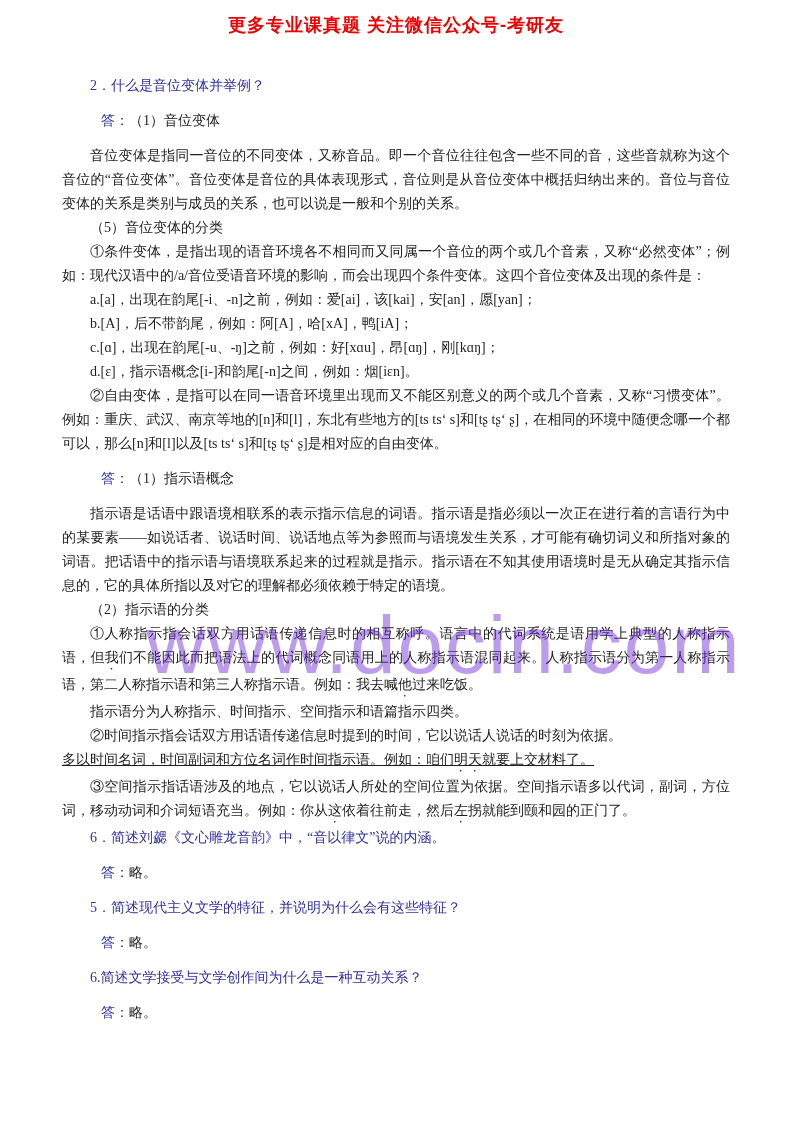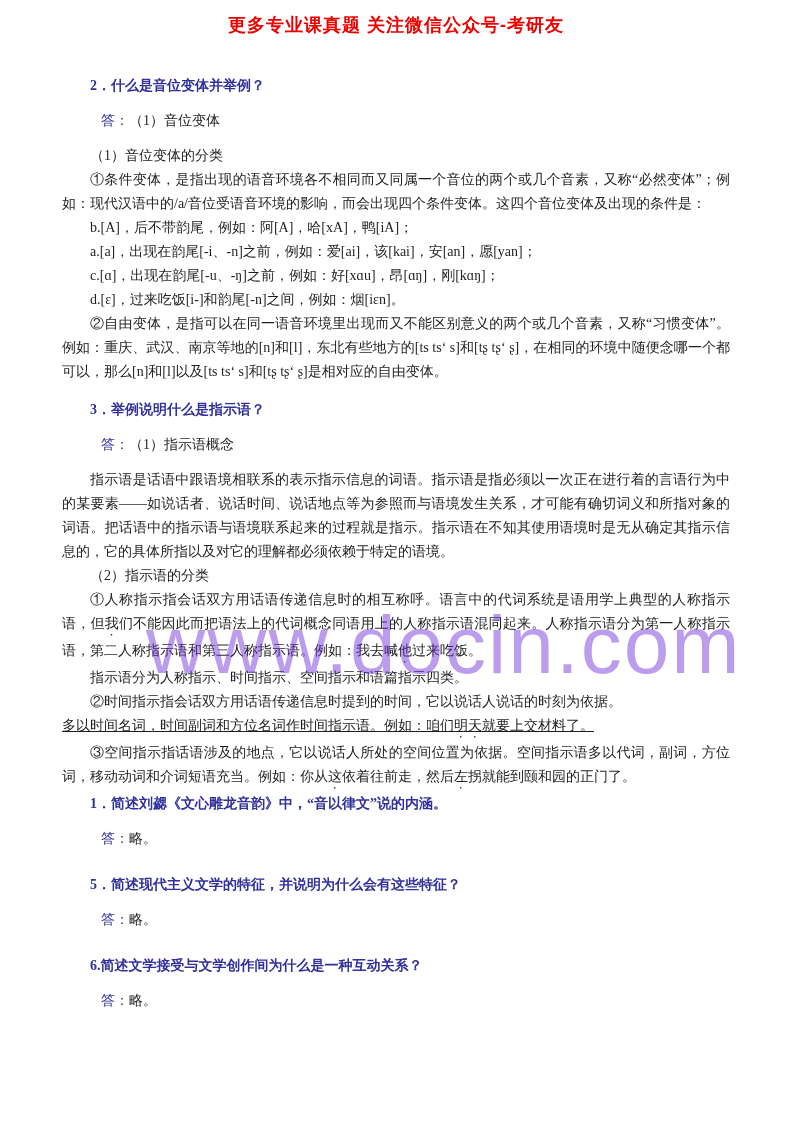--- a/index.html
+++ b/index.html
@@ -14,24 +14,24 @@
     font-family:"Liberation Sans","DejaVu Sans",sans-serif;
     font-weight:bold;font-size:18px;color:#ed0000;letter-spacing:1px;
   }
   .content{
     margin:37px 62px 0 62px;
     font-size:14px;line-height:24px;
     text-align:justify;
   }
   .q{
     margin:0;padding-left:2em;
-    font-size:14px;font-weight:bold;color:#31319c;line-height:24px;
+    font-size:14px;font-weight:normal;color:#31319c;line-height:24px;
   }
   .q.gap-md{margin-top:14px;}
-  .q.gap-lg{margin-top:22px;}
+  .q.gap-lg{}
   .ans{margin:11px;padding-left:2em;line-height:24px;}
   .ans-label{color:#31319c;}
   p.body{margin:0;text-indent:2em;line-height:24px;}
   p.noindent{text-indent:0;text-decoration:underline;}
   .emph{
     text-emphasis:filled dot #1f1f1f;
     text-emphasis-position:under left;
     -webkit-text-emphasis:filled dot #1f1f1f;
     -webkit-text-emphasis-position:under left;
   }
@@ -46,39 +46,39 @@
 <body>
 
 <div class="page">
 
   <div class="doc-header">更多专业课真题 关注微信公众号-考研友</div>
 
   <div class="content">
 
     <h3 class="q">2．什么是音位变体并举例？</h3>
     <p class="ans"><span class="ans-label">答：</span><span>（1）音位变体</span></p>
-    <p class="body">（1）音位变体的分类</p>
+    <p class="body">音位变体是指同一音位的不同变体，又称音品。即一个音位往往包含一些不同的音，这些音就称为这个音位的“音位变体”。音位变体是音位的具体表现形式，音位则是从音位变体中概括归纳出来的。音位与音位变体的关系是类别与成员的关系，也可以说是一般和个别的关系。</p>
+    <p class="body">（5）音位变体的分类</p>
     <p class="body">①条件变体，是指出现的语音环境各不相同而又同属一个音位的两个或几个音素，又称“必然变体”；例如：现代汉语中的/a/音位受语音环境的影响，而会出现四个条件变体。这四个音位变体及出现的条件是：</p>
+    <p class="body">a.[a]，出现在韵尾[-i、-n]之前，例如：爱[ai]，该[kai]，安[an]，愿[yan]；</p>
     <p class="body">b.[A]，后不带韵尾，例如：阿[A]，哈[xA]，鸭[iA]；</p>
-    <p class="body">a.[a]，出现在韵尾[-i、-n]之前，例如：爱[ai]，该[kai]，安[an]，愿[yan]；</p>
     <p class="body">c.[ɑ]，出现在韵尾[-u、-ŋ]之前，例如：好[xɑu]，昂[ɑŋ]，刚[kɑŋ]；</p>
-    <p class="body">d.[ɛ]，过来吃饭[i-]和韵尾[-n]之间，例如：烟[iɛn]。</p>
+    <p class="body">d.[ɛ]，指示语概念[i-]和韵尾[-n]之间，例如：烟[iɛn]。</p>
     <p class="body">②自由变体，是指可以在同一语音环境里出现而又不能区别意义的两个或几个音素，又称“习惯变体”。例如：重庆、武汉、南京等地的[n]和[l]，东北有些地方的[ts ts‘ s]和[tʂ tʂ‘ ʂ]，在相同的环境中随便念哪一个都可以，那么[n]和[l]以及[ts ts‘ s]和[tʂ tʂ‘ ʂ]是相对应的自由变体。</p>
 
-    <h3 class="q gap-md">3．举例说明什么是指示语？</h3>
     <p class="ans"><span class="ans-label">答：</span><span>（1）指示语概念</span></p>
     <p class="body">指示语是话语中跟语境相联系的表示指示信息的词语。指示语是指必须以一次正在进行着的言语行为中的某要素——如说话者、说话时间、说话地点等为参照而与语境发生关系，才可能有确切词义和所指对象的词语。把话语中的指示语与语境联系起来的过程就是指示。指示语在不知其使用语境时是无从确定其指示信息的，它的具体所指以及对它的理解都必须依赖于特定的语境。</p>
     <p class="body">（2）指示语的分类</p>
     <p class="body">①人称指示指会话双方用话语传递信息时的相互称呼。语言中的代词系统是语用学上典型的人称指示语，但<span class="emph">我</span>们不能因此而把语法上的代词概念同语用上的人称指示语混同起来。人称指示语分为第一人称指示语，第二人称指示语和第三人称指示语。例如：我去喊<span class="emph">他</span>过来吃饭。</p>
     <p class="body">指示语分为人称指示、时间指示、空间指示和语篇指示四类。</p>
     <p class="body">②时间指示指会话双方用话语传递信息时提到的时间，它以说话人说话的时刻为依据。</p>
     <p class="body noindent">多以时间名词，时间副词和方位名词作时间指示语。例如：咱们<span class="emph">明天</span>就要上交材料了。</p>
     <p class="body">③空间指示指话语涉及的地点，它以说话人所处的空间位置为依据。空间指示语多以代词，副词，方位词，移动动词和介词短语充当。例如：你从<span class="emph">这</span>依着往前走，然后<span class="emph">左</span>拐就能到颐和园的正门了。</p>
 
-    <h3 class="q">1．简述刘勰《文心雕龙音韵》中，“音以律文”说的内涵。</h3>
+    <h3 class="q">6．简述刘勰《文心雕龙音韵》中，“音以律文”说的内涵。</h3>
     <p class="ans"><span class="ans-label">答：</span><span>略。</span></p>
 
     <h3 class="q gap-lg">5．简述现代主义文学的特征，并说明为什么会有这些特征？</h3>
     <p class="ans"><span class="ans-label">答：</span><span>略。</span></p>
 
     <h3 class="q gap-lg">6.简述文学接受与文学创作间为什么是一种互动关系？</h3>
     <p class="ans"><span class="ans-label">答：</span><span>略。</span></p>
 
   </div>
 

